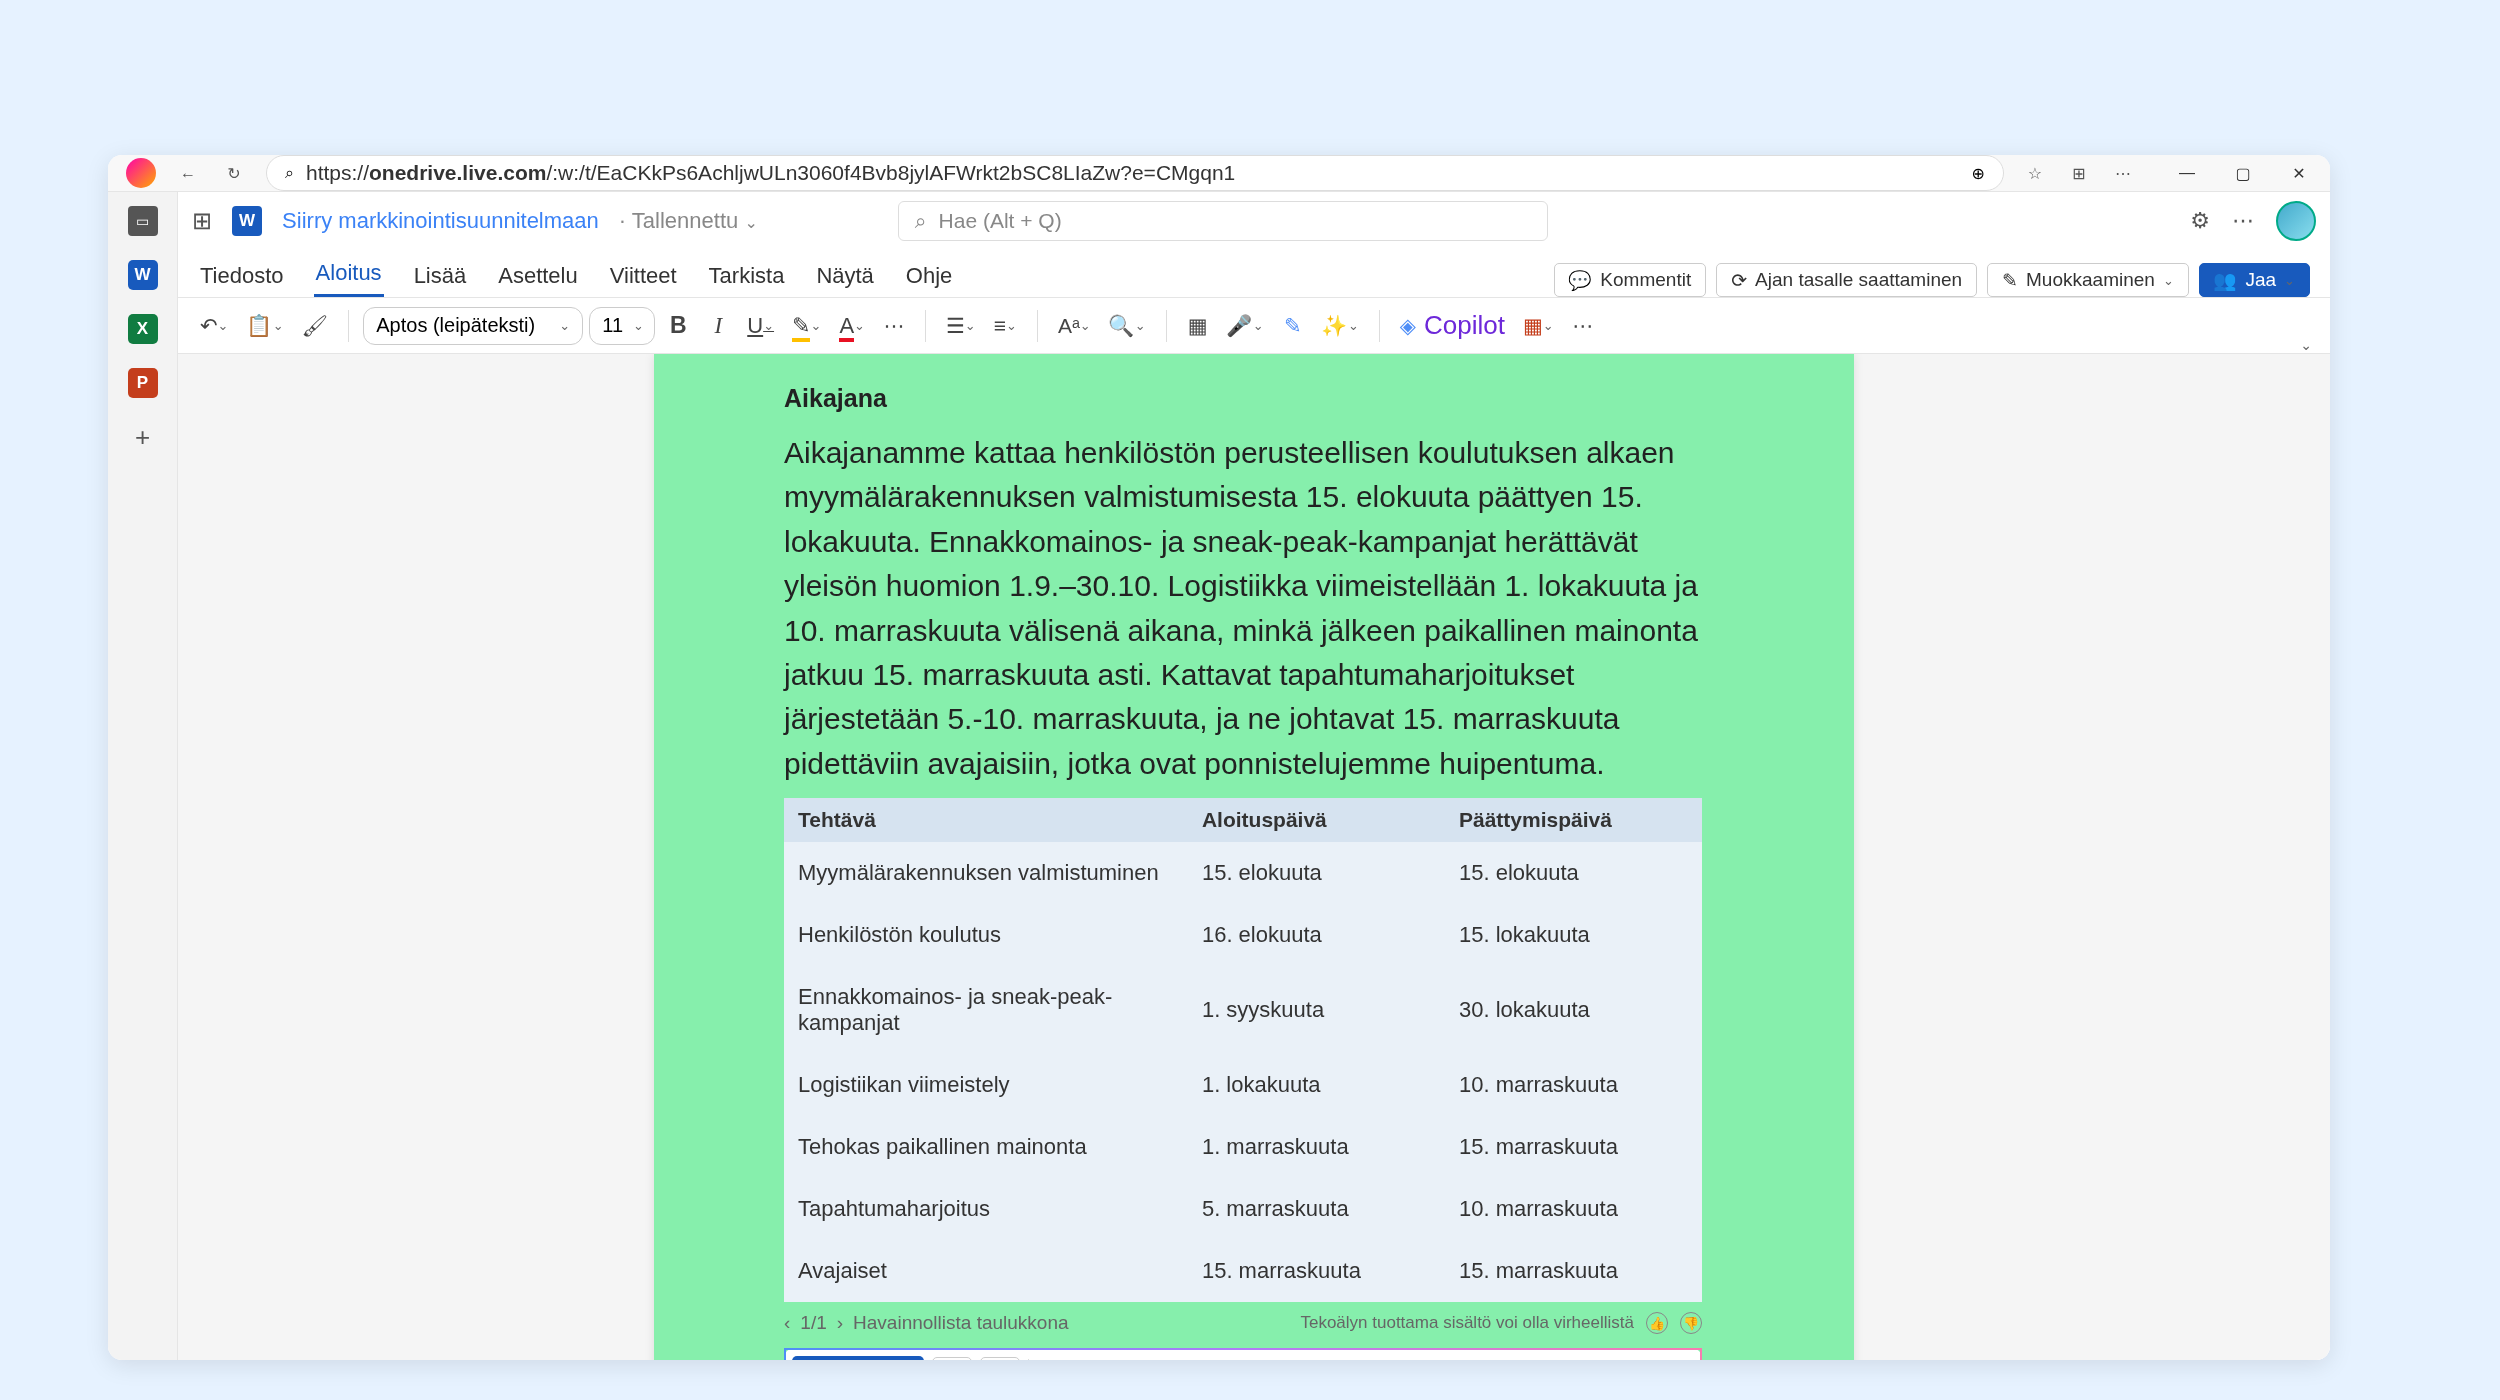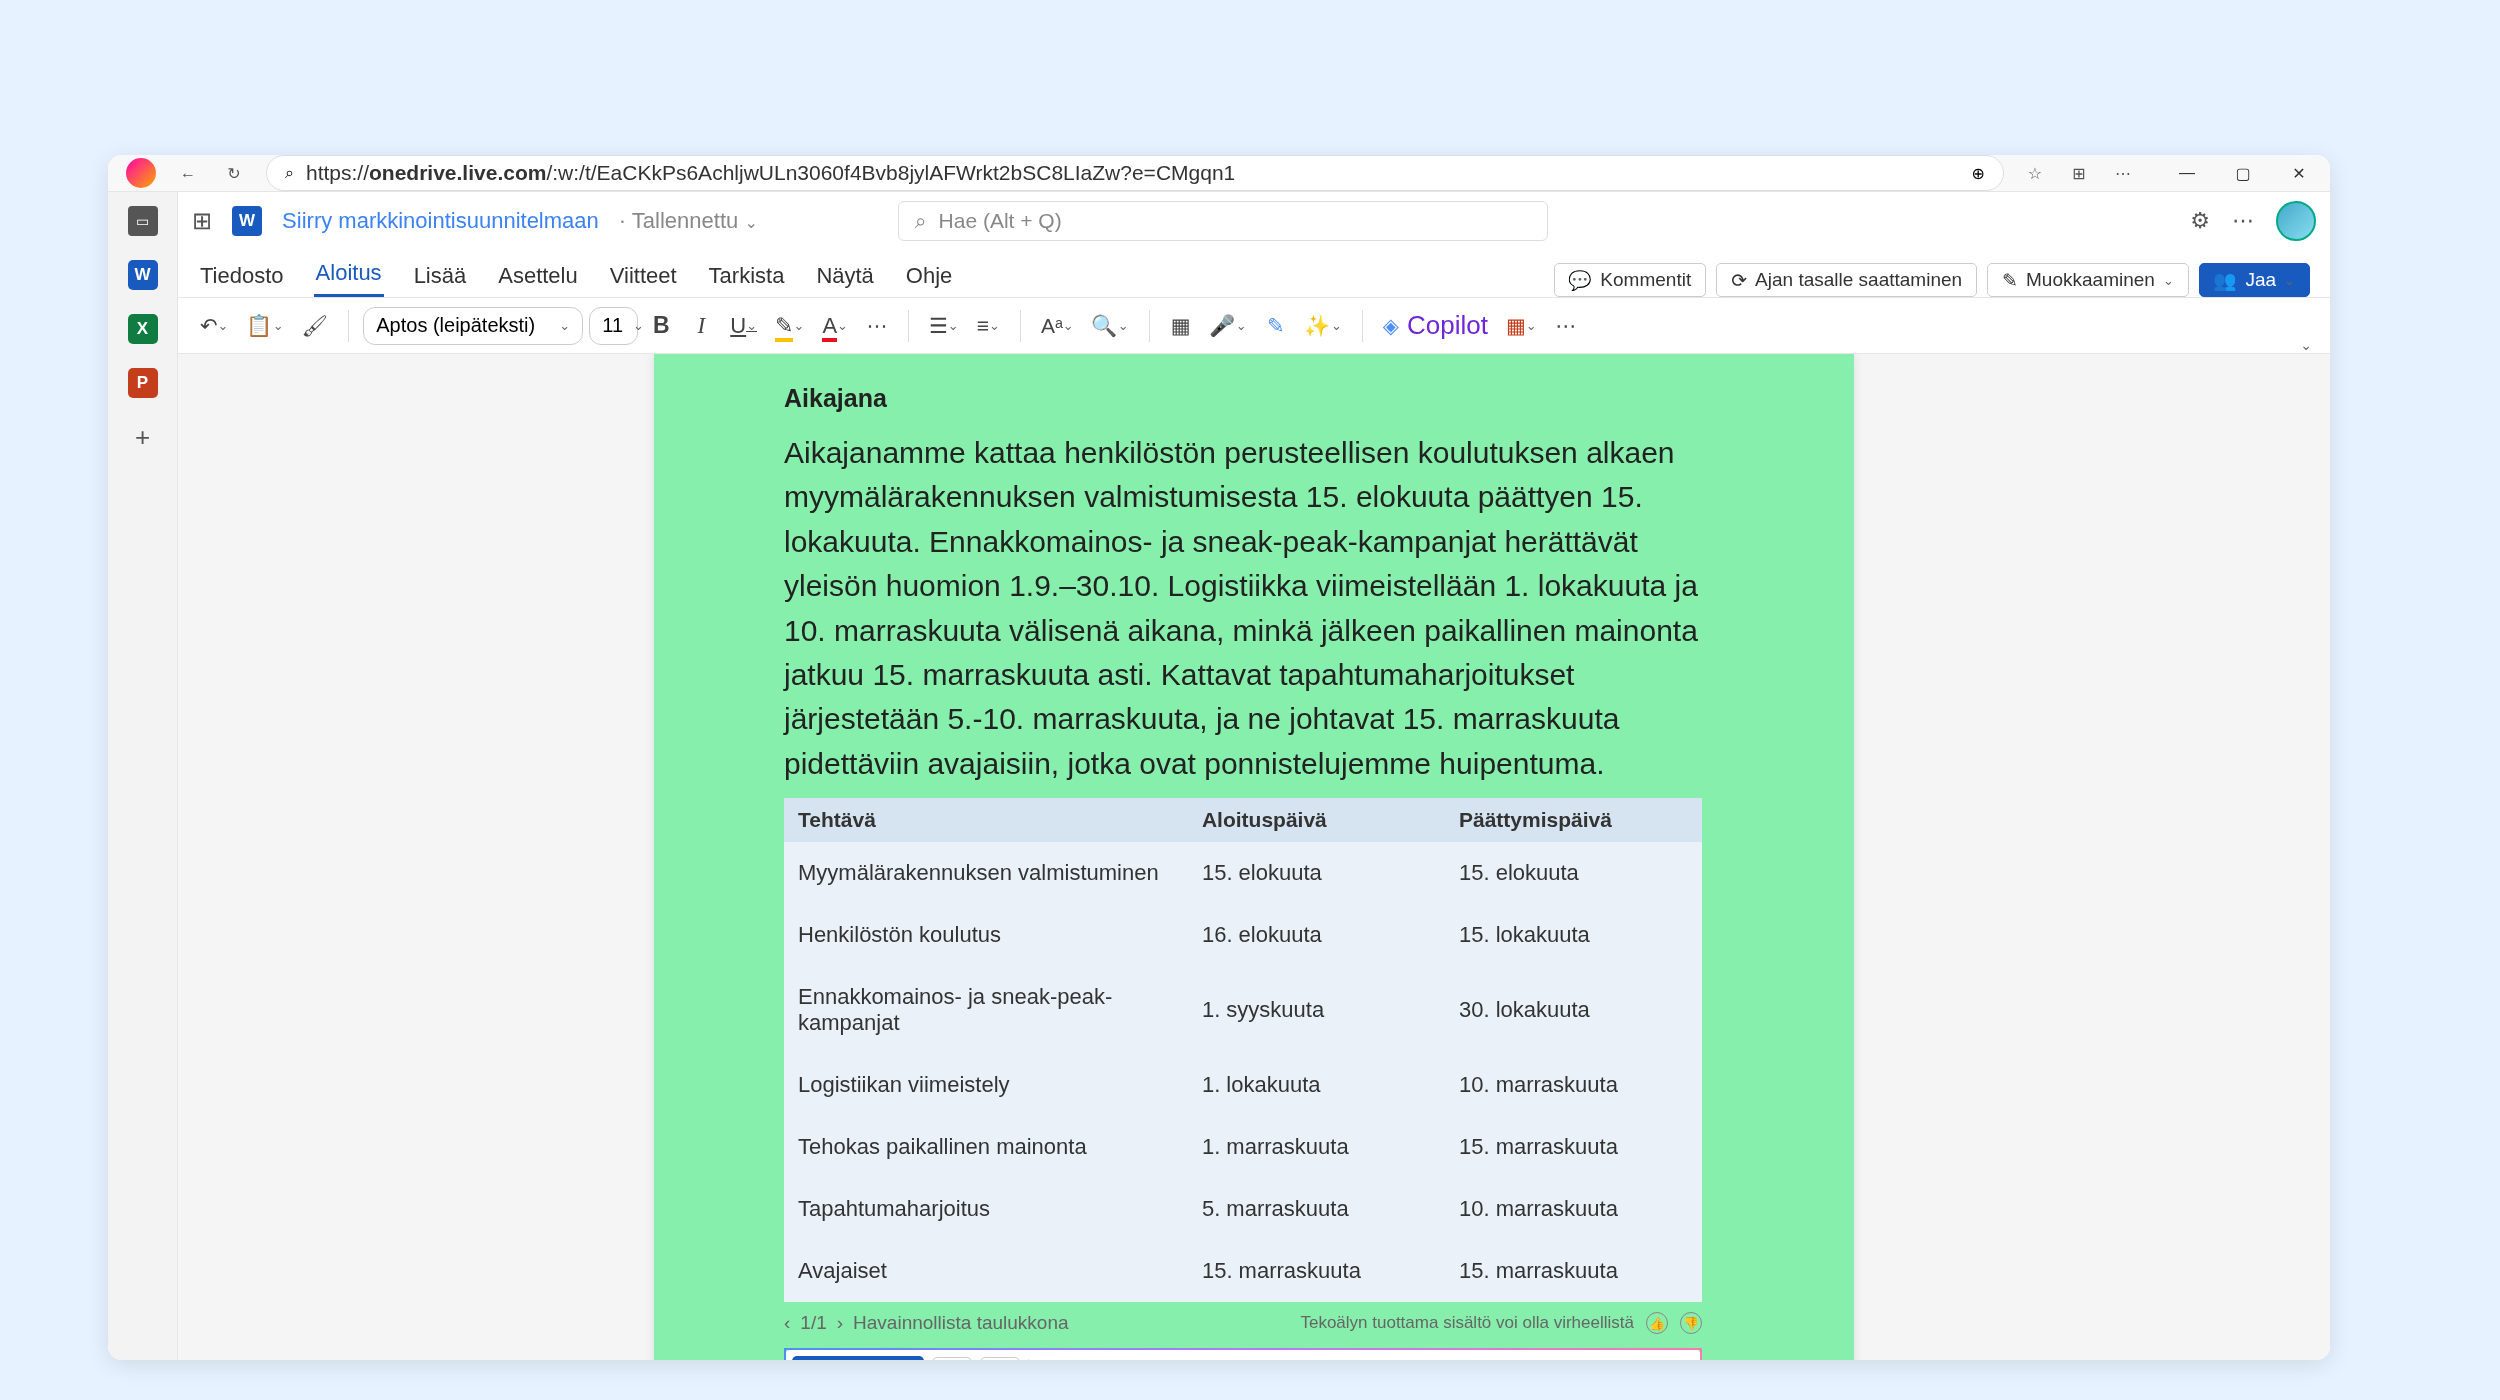--- a/index.html
+++ b/index.html
@@ -47,21 +47,21 @@
 .menu-item.active { color: #185abd; border-bottom: 3px solid #185abd; font-weight: 500; }
 .menu-right { margin-left: auto; display: flex; gap: 10px; }
 .pill-btn { height: 34px; border: 1px solid #ccc; border-radius: 5px; display: flex; align-items: center; padding: 0 14px; gap: 8px; font-size: 19px; color: #333; cursor: pointer; background: #fff; }
 .pill-btn.primary { background: #185abd; color: #fff; border-color: #185abd; }
 
 .ribbon { height: 56px; display: flex; align-items: center; padding: 0 16px; gap: 6px; border-bottom: 1px solid #e5e5e5; }
 .rib-btn { height: 38px; min-width: 34px; display: flex; align-items: center; justify-content: center; padding: 0 6px; cursor: pointer; border-radius: 4px; color: #444; font-size: 21px; }
 .rib-sep { width: 1px; height: 32px; background: #ddd; margin: 0 8px; }
 .rib-sel { height: 38px; border: 1px solid #ccc; border-radius: 12px; display: flex; align-items: center; padding: 0 12px; gap: 10px; font-size: 20px; }
 .font-sel { width: 220px; }
-.size-sel { width: 49px; }
+.size-sel { width: 66px; }
 .chev { font-size: 13px; color: #666; }
 .bold-b { font-weight: bold; font-size: 23px; }
 .italic-i { font-style: italic; font-family: serif; font-size: 23px; }
 .under-u { text-decoration: underline; font-size: 22px; }
 .color-a { position: relative; font-size: 22px; }
 .color-under { position: absolute; bottom: -3px; left: 0; right: 0; height: 4px; }
 .yellow-u { background: #ffc000; }
 .red-u { background: #e81123; }
 .copilot-txt { font-size: 26px; color: #6d28d9; }
 

